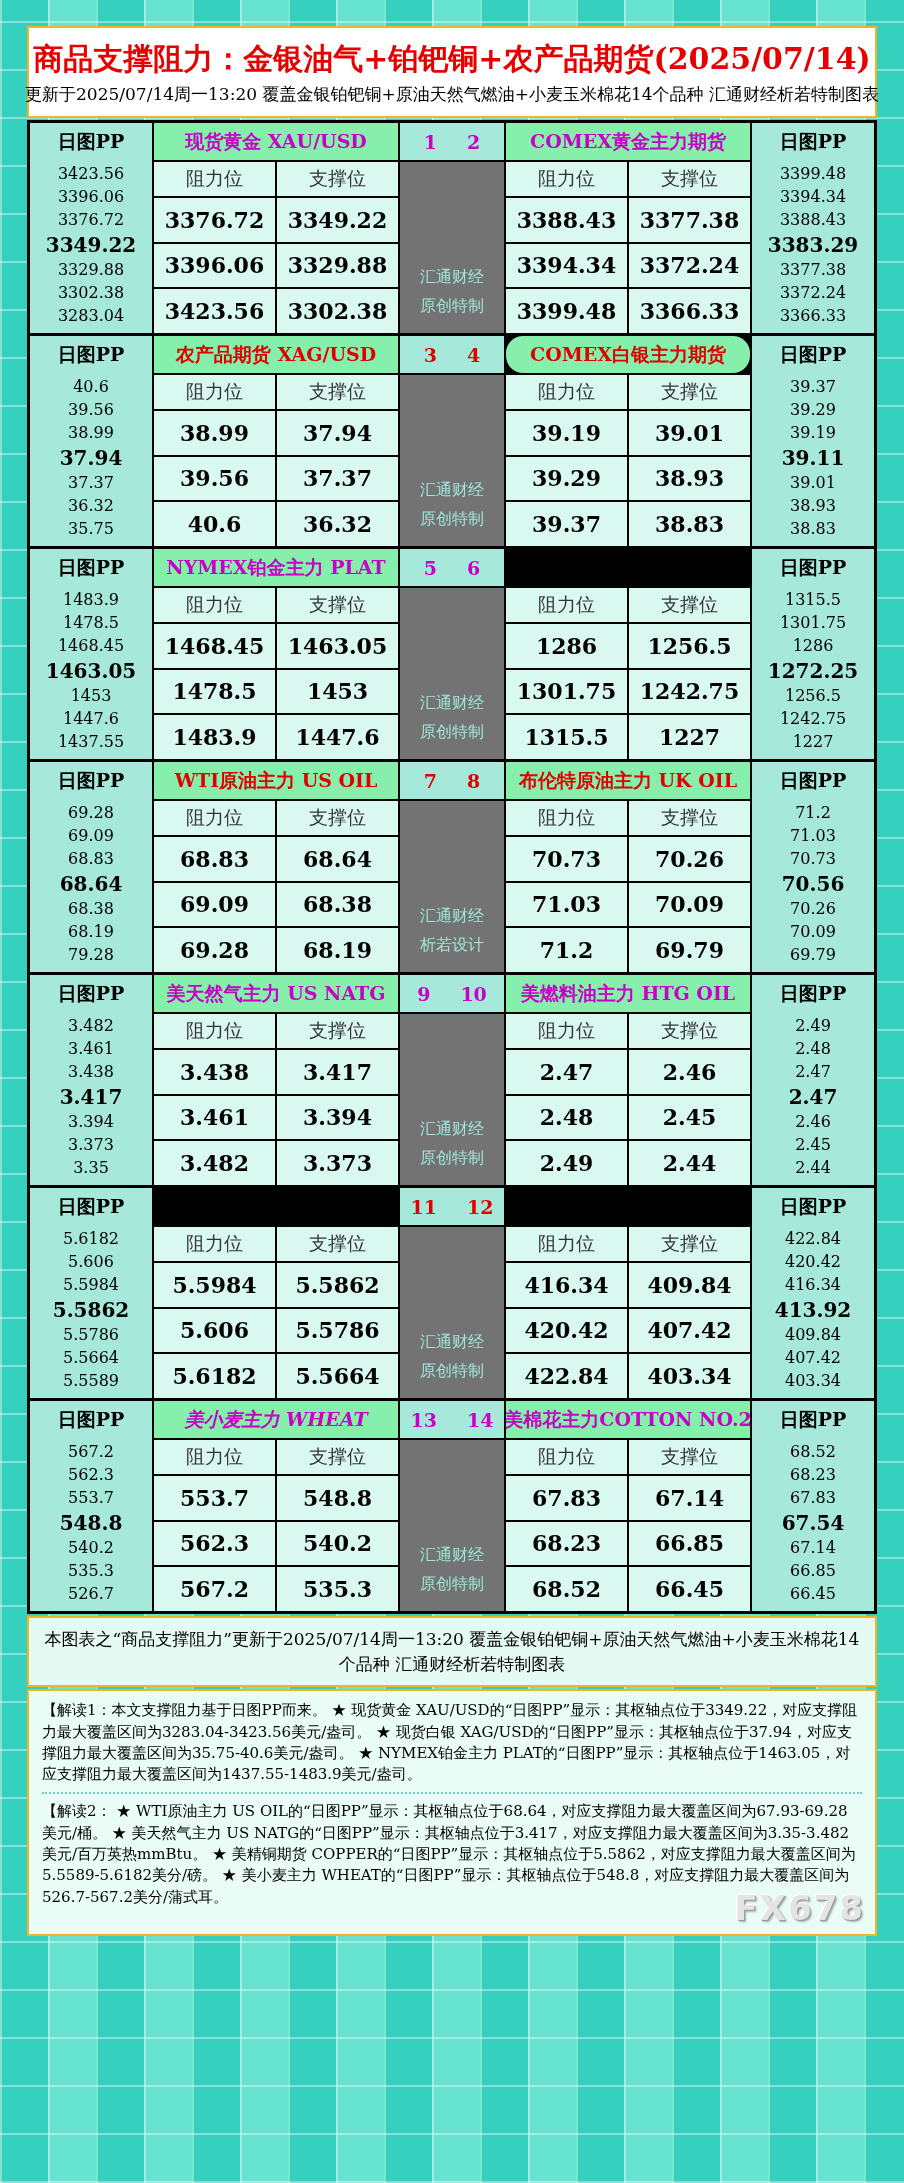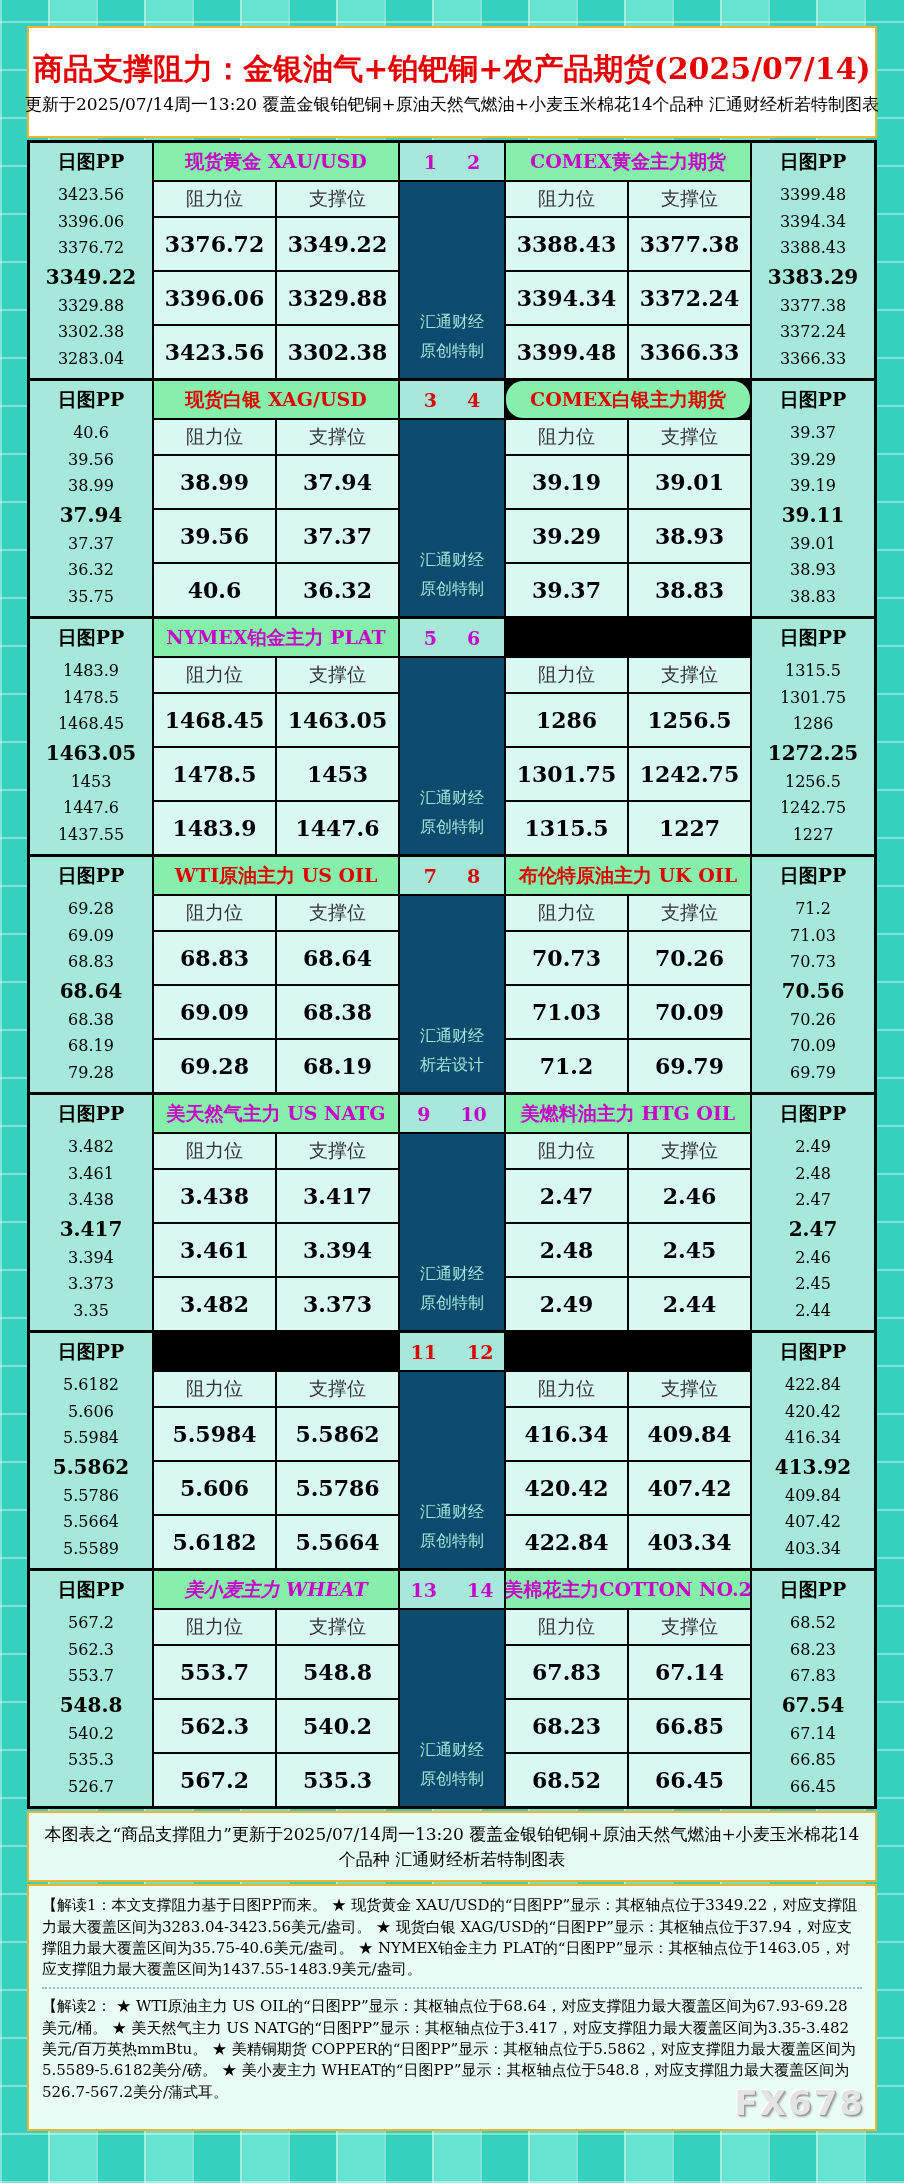--- a/index.html
+++ b/index.html
@@ -8,28 +8,28 @@
   .frame{position:relative;width:904px;height:2183px;
     background-color:#3ad2bf;
     background-image:
       repeating-linear-gradient(0deg, rgba(255,255,255,.38) 0 2px, rgba(255,255,255,0) 2px 48px),
       repeating-linear-gradient(90deg, rgba(255,255,255,.38) 0 2px, rgba(255,255,255,0) 2px 48px),
       repeating-linear-gradient(90deg, #35d1be 0 48px, #67e3d2 48px 96px);
   }
   .content{position:absolute;left:27px;top:26px;width:850px;}
 
   
-  .title-box{box-sizing:border-box;background:#ffffff;border:2px solid #f0b429;height:112px;
+  .title-box{box-sizing:border-box;background:#ffffff;border:2px solid #f0b429;height:92px;
     display:flex;flex-direction:column;justify-content:center;align-items:center;gap:3px;}
   .main-title{margin:0;font-size:30px;font-weight:700;color:#e60000;letter-spacing:0;white-space:nowrap;}
   .subtitle{font-size:17px;color:#000;white-space:nowrap;}
 
   
   .panels{margin-top:2px;background:#000;border:3px solid #000;display:flex;flex-direction:column;gap:3px;}
-  .panel{height:235px;display:grid;gap:2px;background:#000;
+  .panel{height:210px;display:grid;gap:2px;background:#000;
     grid-template-columns:122px 244px 104px 244px 122px;
     grid-template-rows:37px 1fr;}
   .cell{overflow:hidden;}
   .ppcol{background:#a6e8da;display:flex;flex-direction:column;}
   .ppcol.l{grid-column:1;grid-row:1/3;}
   .ppcol.r{grid-column:5;grid-row:1/3;}
   .pphd{height:37px;flex:none;display:flex;align-items:center;justify-content:center;
     font-weight:700;font-size:19px;}
   .ppvals{flex:1;display:flex;flex-direction:column;justify-content:space-around;align-items:center;padding:2px 0 6px 0;}
   .ppv{font-size:16px;line-height:1;}
@@ -39,21 +39,21 @@
   .thd.l{grid-column:2;grid-row:1;}
   .thd.r{grid-column:4;grid-row:1;}
   .nums{grid-column:3;grid-row:1;background:#a6e8da;display:flex;align-items:center;justify-content:center;
     gap:30px;font-weight:700;font-size:19px;}
   .tblcell{background:#000;}
   .tblcell.l{grid-column:2;grid-row:2;}
   .tblcell.r{grid-column:4;grid-row:2;}
   .tbl{display:grid;grid-template-columns:1fr 1fr;grid-template-rows:34px 1fr 1fr 1fr;gap:2px;background:#000;height:100%;}
   .th{background:#d9f8f0;display:flex;align-items:center;justify-content:center;font-size:19px;color:#333;}
   .td{background:#d9f8f0;display:flex;align-items:center;justify-content:center;font-size:22px;font-weight:700;}
-  .wmcell{grid-column:3;grid-row:2;background:#0c4a6e;display:flex;flex-direction:column;
+  .wmcell{grid-column:3;grid-row:2;background:#737373;display:flex;flex-direction:column;
     justify-content:flex-end;align-items:center;gap:8px;padding-bottom:16px;}
   .wm{color:#9fe6d8;font-size:16px;}
 
   
   .footer-box{box-sizing:border-box;margin-top:2px;background:#e4faf3;border:2px solid #f0b429;
     padding:9px 14px;text-align:center;font-size:17px;line-height:1.45;}
   .notes-box{box-sizing:border-box;position:relative;margin-top:2px;background:#e9fcf6;border:2px solid #f0b429;
     padding:9px 13px 26px 13px;font-size:15px;line-height:1.42;text-align:left;}
   .notes-box p{margin:0;}
   .dotted{border:none;border-top:2px dotted #7cc8bd;margin:7px 0;}
@@ -151,21 +151,21 @@
         <div class="ppv">40.6</div>
         <div class="ppv">39.56</div>
         <div class="ppv">38.99</div>
         <div class="ppv pivot">37.94</div>
         <div class="ppv">37.37</div>
         <div class="ppv">36.32</div>
         <div class="ppv">35.75</div>
       </div>
     </div>
 
-    <div class="cell thd l accent" style="color: rgb(224, 0, 0);">现货白银 XAG/USD</div>
+    <div class="cell thd l accent" style="color: rgb(224, 0, 0);">农产品期货 XAG/USD</div>
 
     <div class="cell nums">
       <span class="accent" style="color: rgb(224, 0, 0);">3</span>
       <span class="accent" style="color: rgb(224, 0, 0);">4</span>
     </div>
 
     <div class="cell thd r accent" style="color: rgb(224, 0, 0); border-radius: 17px;">COMEX白银主力期货</div>
 
     <div class="cell ppcol r">
       <div class="pphd">日图PP</div>

